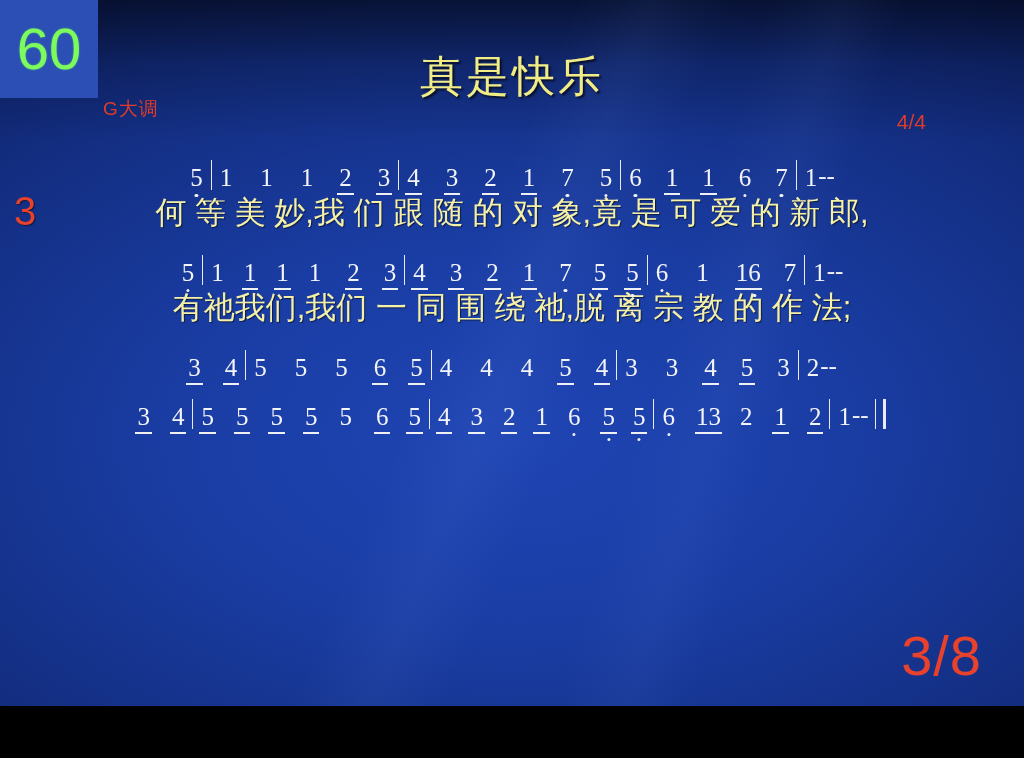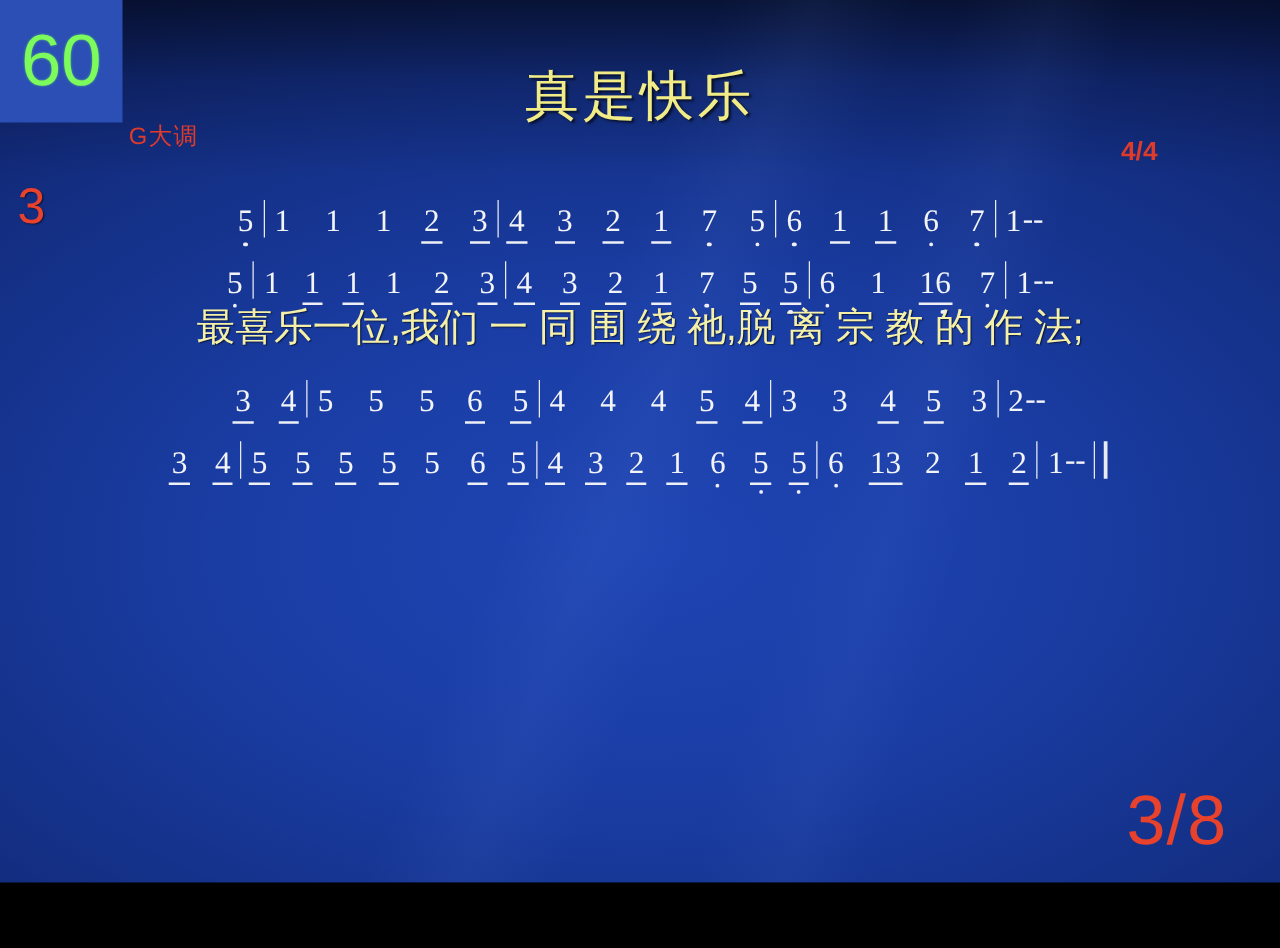--- a/index.html
+++ b/index.html
@@ -68,21 +68,21 @@
     font-size: 19px;
     font-weight: normal;
     color: #e03a2a;
     letter-spacing: 1px;
   }
   #time-signature {
     position: absolute;
     right: 98px;
     top: 110px;
     font-size: 21px;
-    font-weight: bold;
+    font-weight: normal;
     color: #e03a2a;
   }
 
   
   #page-number {
     position: absolute;
     right: 42px;
     bottom: 18px;
     font-size: 56px;
     color: #e8412c;
@@ -224,28 +224,29 @@
   <div id="title">真是快乐</div>
   <div id="key-label">G大调</div>
   <div id="time-signature">4/4</div>
 
   <div id="body">
 
     <div class="stanza">
       <div class="notes">
         <span class="nt lo">5</span><span class="bar"></span><span class="nt">1</span><span class="gap" style="width:26px"></span><span class="nt">1</span><span class="gap" style="width:26px"></span><span class="nt">1</span><span class="gap" style="width:24px"></span><span class="nt u1">2</span><span class="gap" style="width:24px"></span><span class="nt u1">3</span><span class="bar"></span><span class="nt u1">4</span><span class="gap" style="width:24px"></span><span class="nt u1">3</span><span class="gap" style="width:24px"></span><span class="nt u1">2</span><span class="gap" style="width:24px"></span><span class="nt u1">1</span><span class="gap" style="width:24px"></span><span class="nt lo">7</span><span class="gap" style="width:24px"></span><span class="nt lo">5</span><span class="bar"></span><span class="nt lo">6</span><span class="gap" style="width:22px"></span><span class="nt u1">1</span><span class="gap" style="width:22px"></span><span class="nt u1">1</span><span class="gap" style="width:22px"></span><span class="nt lo">6</span><span class="gap" style="width:22px"></span><span class="nt lo">7</span><span class="bar"></span><span class="nt">1</span><span class="dash">--</span>
       </div>
+      <div class="lyrics">何 等 美 妙,我 们 跟 随 的 对 象,竟 是 可 爱 的 新 郎,</div>
       <div class="verse-num">3</div>
     </div>
 
     <div class="stanza">
       <div class="notes">
         <span class="nt lo">5</span><span class="bar"></span><span class="nt">1</span><span class="gap" style="width:18px"></span><span class="nt u1">1</span><span class="gap" style="width:18px"></span><span class="nt u1">1</span><span class="gap" style="width:18px"></span><span class="nt">1</span><span class="gap" style="width:24px"></span><span class="nt u1">2</span><span class="gap" style="width:22px"></span><span class="nt u1">3</span><span class="bar"></span><span class="nt u1">4</span><span class="gap" style="width:22px"></span><span class="nt u1">3</span><span class="gap" style="width:22px"></span><span class="nt u1">2</span><span class="gap" style="width:22px"></span><span class="nt u1">1</span><span class="gap" style="width:22px"></span><span class="nt lo">7</span><span class="gap" style="width:20px"></span><span class="nt u1 lo">5</span><span class="gap" style="width:18px"></span><span class="nt u1 lo">5</span><span class="bar"></span><span class="nt lo">6</span><span class="gap" style="width:26px"></span><span class="nt">1</span><span class="gap" style="width:26px"></span><span class="pair"><span class="d">1</span><span class="d lo">6</span></span><span class="gap" style="width:22px"></span><span class="nt lo">7</span><span class="bar"></span><span class="nt">1</span><span class="dash">--</span>
       </div>
-      <div class="lyrics">最喜乐一位,我们 一 同 围 绕 祂,脱 离 宗 教 的 作 法;</div>
+      <div class="lyrics">有祂我们,我们 一 同 围 绕 祂,脱 离 宗 教 的 作 法;</div>
     </div>
 
     <div class="stanza">
       <div class="notes">
         <span class="nt u1">3</span><span class="gap" style="width:22px"></span><span class="nt u1">4</span><span class="bar"></span><span class="nt">5</span><span class="gap" style="width:26px"></span><span class="nt">5</span><span class="gap" style="width:26px"></span><span class="nt">5</span><span class="gap" style="width:24px"></span><span class="nt u1">6</span><span class="gap" style="width:22px"></span><span class="nt u1">5</span><span class="bar"></span><span class="nt">4</span><span class="gap" style="width:26px"></span><span class="nt">4</span><span class="gap" style="width:26px"></span><span class="nt">4</span><span class="gap" style="width:24px"></span><span class="nt u1">5</span><span class="gap" style="width:22px"></span><span class="nt u1">4</span><span class="bar"></span><span class="nt">3</span><span class="gap" style="width:26px"></span><span class="nt">3</span><span class="gap" style="width:24px"></span><span class="nt u1">4</span><span class="gap" style="width:22px"></span><span class="nt u1">5</span><span class="gap" style="width:22px"></span><span class="nt">3</span><span class="bar"></span><span class="nt">2</span><span class="dash">--</span>
       </div>
     </div>
 
     <div class="stanza">
       <div class="notes">

